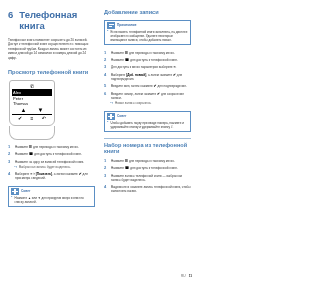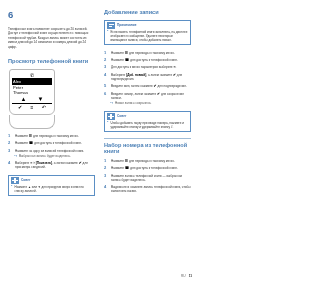--- a/index.html
+++ b/index.html
@@ -211,20 +211,21 @@
 <body>
 
 <div class="page">
 
   <div class="cols">
 
     <div class="col">
 
       <div class="chapter-title">
         <span class="chapter-num">6</span>
+        <span class="chapter-name">Телефонная книга</span>
       </div>
 
       <div class="intro">Телефонная книга позволяет сохранять до 20 записей. Доступ к телефонной книге осуществляется с помощью телефонной трубки. Каждая запись может состоять из имени длиной до 14 символов и номера длиной до 24 цифр.</div>
 
       <div class="sect-head no-rule">Просмотр телефонной книги</div>
 
       <div class="phone-fig">
         <div class="phone-body">
           <div class="phone-screen">
             <div class="scr-top">✆</div>

